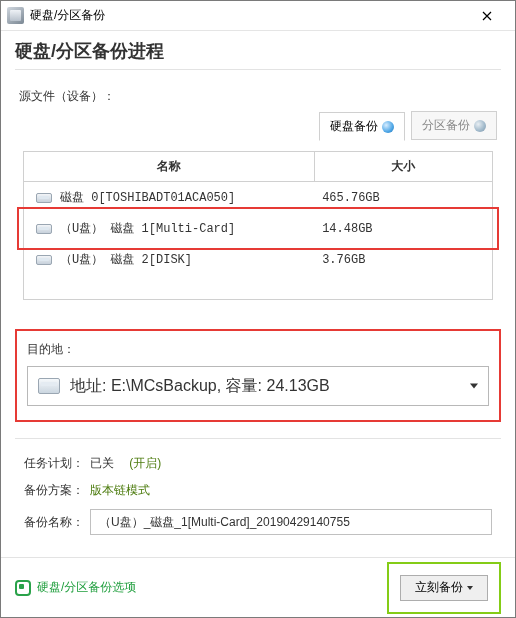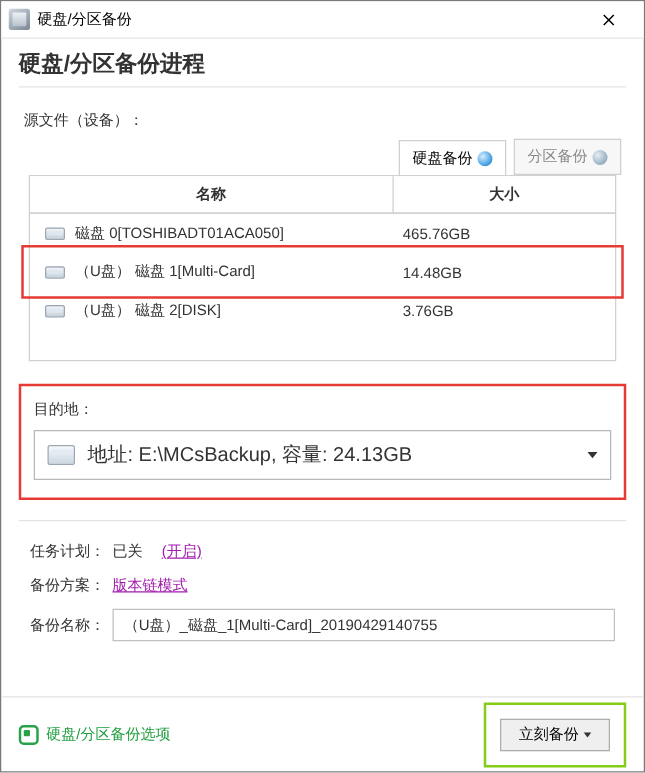--- a/index.html
+++ b/index.html
@@ -150,21 +150,21 @@
   }
   .dest-select .caret {
     position:absolute; right:10px; top:50%; transform:translateY(-50%);
     width:0;height:0;border-left:4px solid transparent;border-right:4px solid transparent;border-top:5px solid #333;
   }
 
   .hr2 { height:1px; background:#e3e3e3; margin:16px 14px 0 14px; }
 
   .settings-block { padding: 6px 18px 0 18px; }
   .settings-row { display:flex; align-items:center; gap:6px; font-size:12px; margin:10px 5px; }
-  .green-link { color:#a21caf; cursor:pointer;text-decoration:underline; }
+  .green-link { color:#4d7c0f; cursor:pointer; }
   .name-input {
     flex:1;
     border:1px solid #c0c0c0;
     height:26px;
     padding:0 8px;
     font-size:12px;
     font-family:inherit;
     color:#333;
   }
 
@@ -204,21 +204,21 @@
     font-family:inherit;
     display:flex;align-items:center;gap:4px;
     cursor:pointer;
   }
   .btn .caret {
     width:0;height:0;border-left:3px solid transparent;border-right:3px solid transparent;border-top:4px solid #333;
   }
   .primary-wrap { border:2px solid #84cc16; padding:11px; }
 
   
-  .grid-wrap { position:relative; margin:0 4px; }
+  .grid-wrap { position:relative; margin:11px 4px;font-family:Liberation Mono, monospace; }
   .row-highlight {
     position:absolute;
     left:-2px; right:-2px;
     border:2px solid #e63a35;
     pointer-events:none;
   }
 </style>
 </head>
 <body>
 

